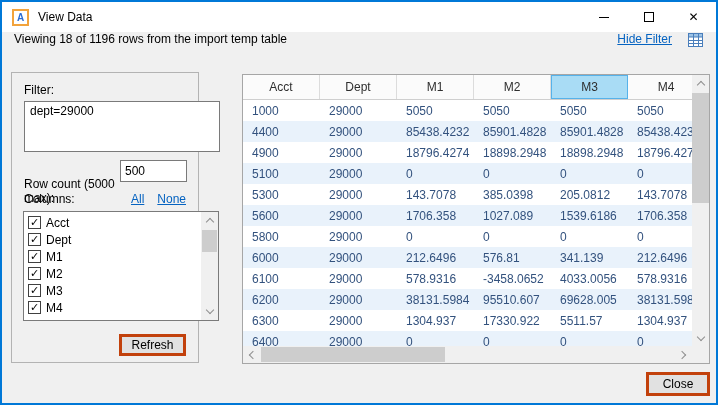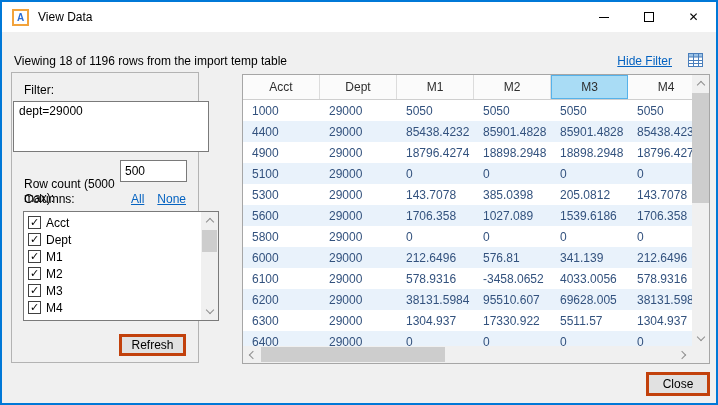--- a/index.html
+++ b/index.html
@@ -14,31 +14,31 @@
               background:#fff; display:flex; align-items:center; justify-content:center;
               font-size:10px; font-weight:bold; color:#2b6cd4; flex:none; }
   .title { margin-left:9px; font-size:12px; color:#000; }
   .caption-buttons { margin-left:auto; display:flex; height:100%; }
   .cap-btn { width:45px; height:100%; display:flex; align-items:center; justify-content:center; cursor:default; }
   .min-glyph { width:10px; height:1px; background:#000; display:block; }
   .max-glyph { width:10px; height:10px; border:1px solid #000; display:block; }
   .close-glyph { font-size:12px; color:#000; line-height:1; }
 
   
-  .statusbar { height:36px; display:flex; align-items:flex-end; padding:0 12px; font-size:12px; color:#000; }
+  .statusbar { height:36px; display:flex; align-items:flex-start; padding:0 12px; font-size:12px; color:#000; }
   .statusbar .spacer { flex:1; }
   .link { color:var(--link,#0563c1); text-decoration:underline; cursor:pointer; font-size:12px; }
   .grid-icon { margin-left:15px; display:block; cursor:pointer; }
 
   
   .filter-group { position:absolute; left:9px; top:70px; width:188px; height:291px;
                   border:1px solid #b3b3b3; }
   .grp-label { position:absolute; font-size:12px; color:#000; }
   .filter-label { left:12px; top:10px; }
-  .filter-box { position:absolute; left:1px; top:28px; width:196px; height:51px;
+  .filter-box { position:absolute; left:12px; top:28px; width:196px; height:51px;
                 border:1px solid #7a7a7a; background:#fff; resize:none;
                 font:12px "Liberation Sans", sans-serif; padding:2px 5px; color:#000; }
   .rowcount-row { position:absolute; left:12px; top:86px; right:11px; height:23px;
                   display:flex; align-items:center; justify-content:space-between; }
   .rowcount-row span { font-size:12px;margin-top:40px; }
   .rowcount-input { width:67px; height:22px; border:1px solid #7a7a7a; background:#fff;
                     font:12px "Liberation Sans", sans-serif; padding:0 4px; color:#000; }
   .columns-row { position:absolute; left:12px; top:119px; right:12px;
                  display:flex; align-items:baseline; font-size:12px; }
   .columns-row .links { margin-left:auto; display:flex; gap:13px; }

